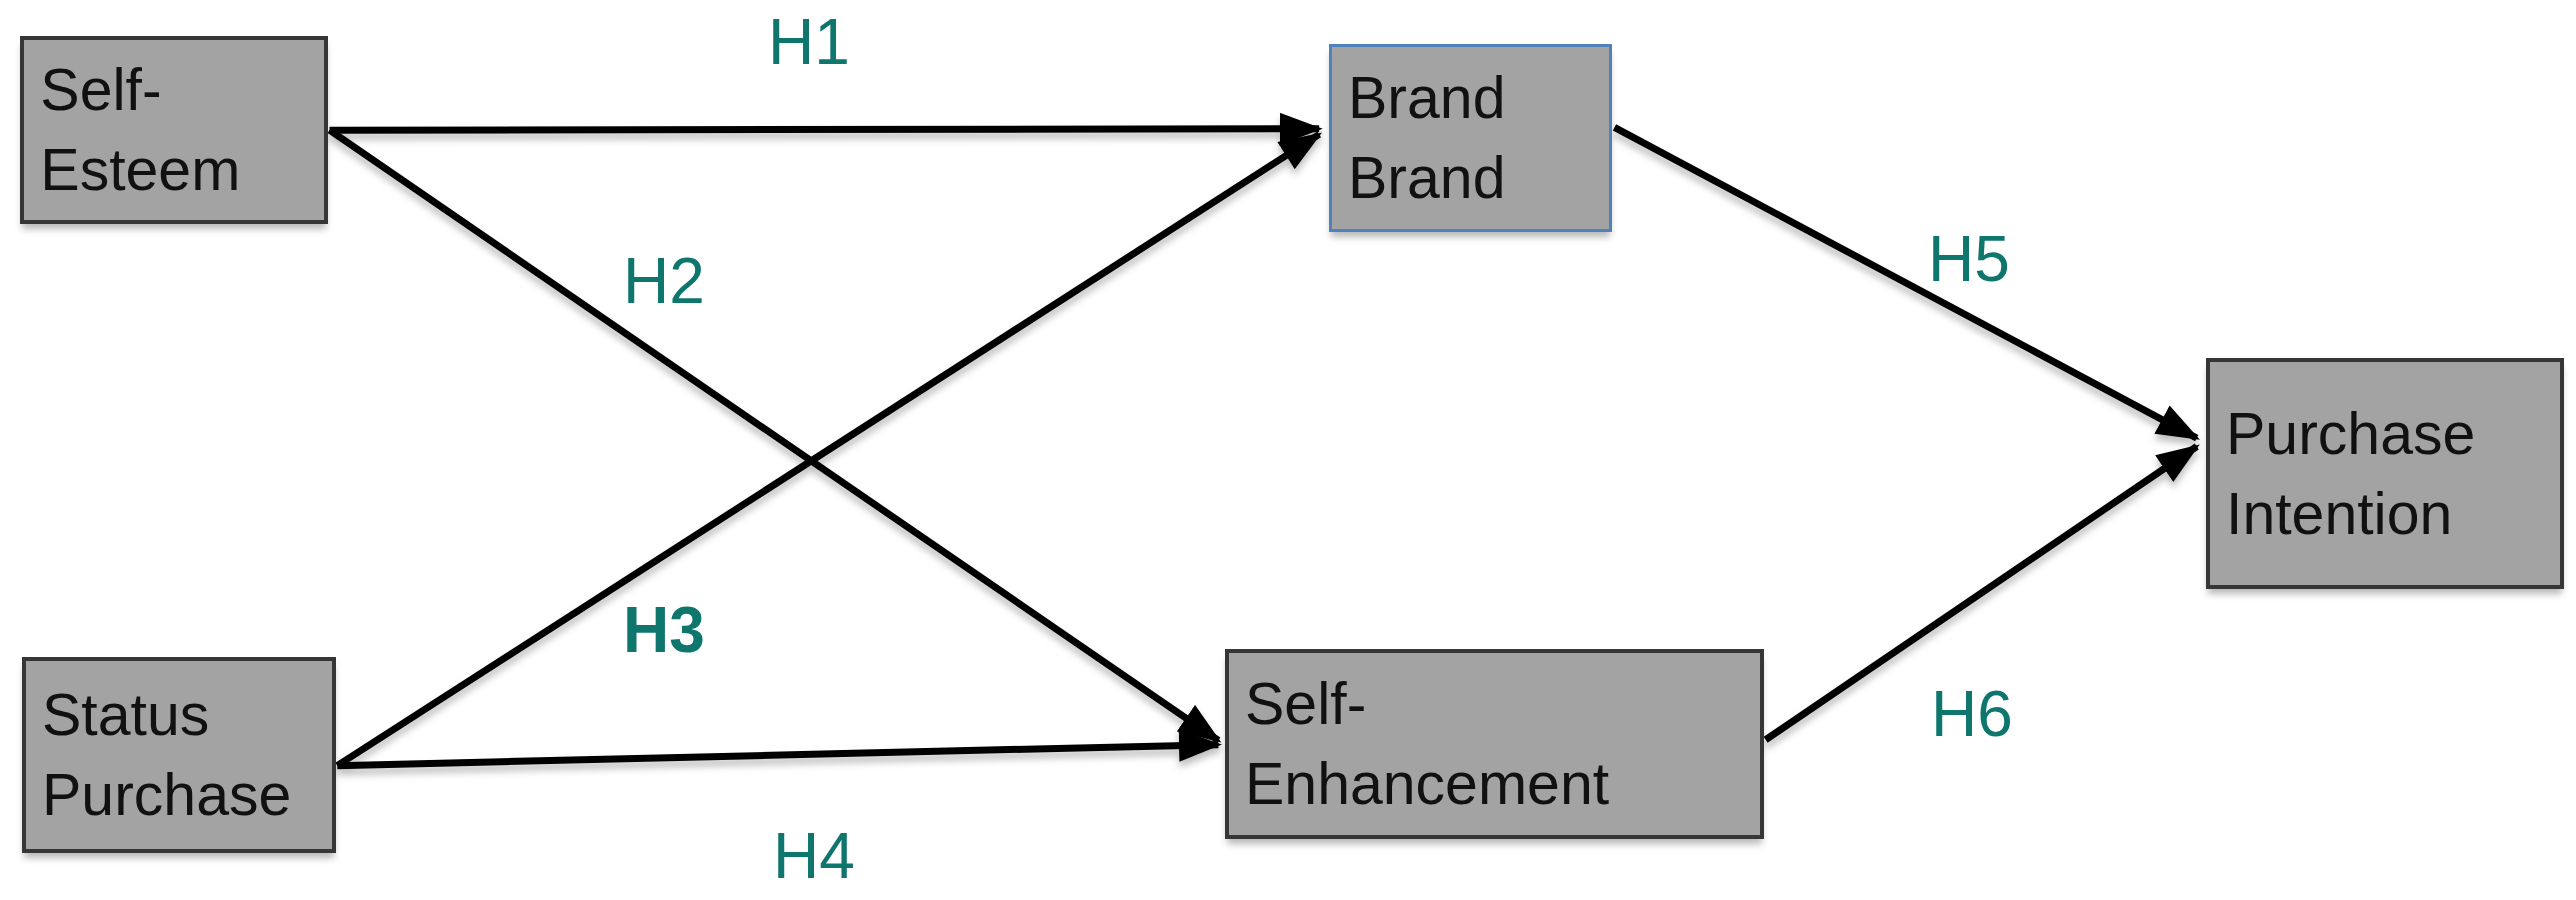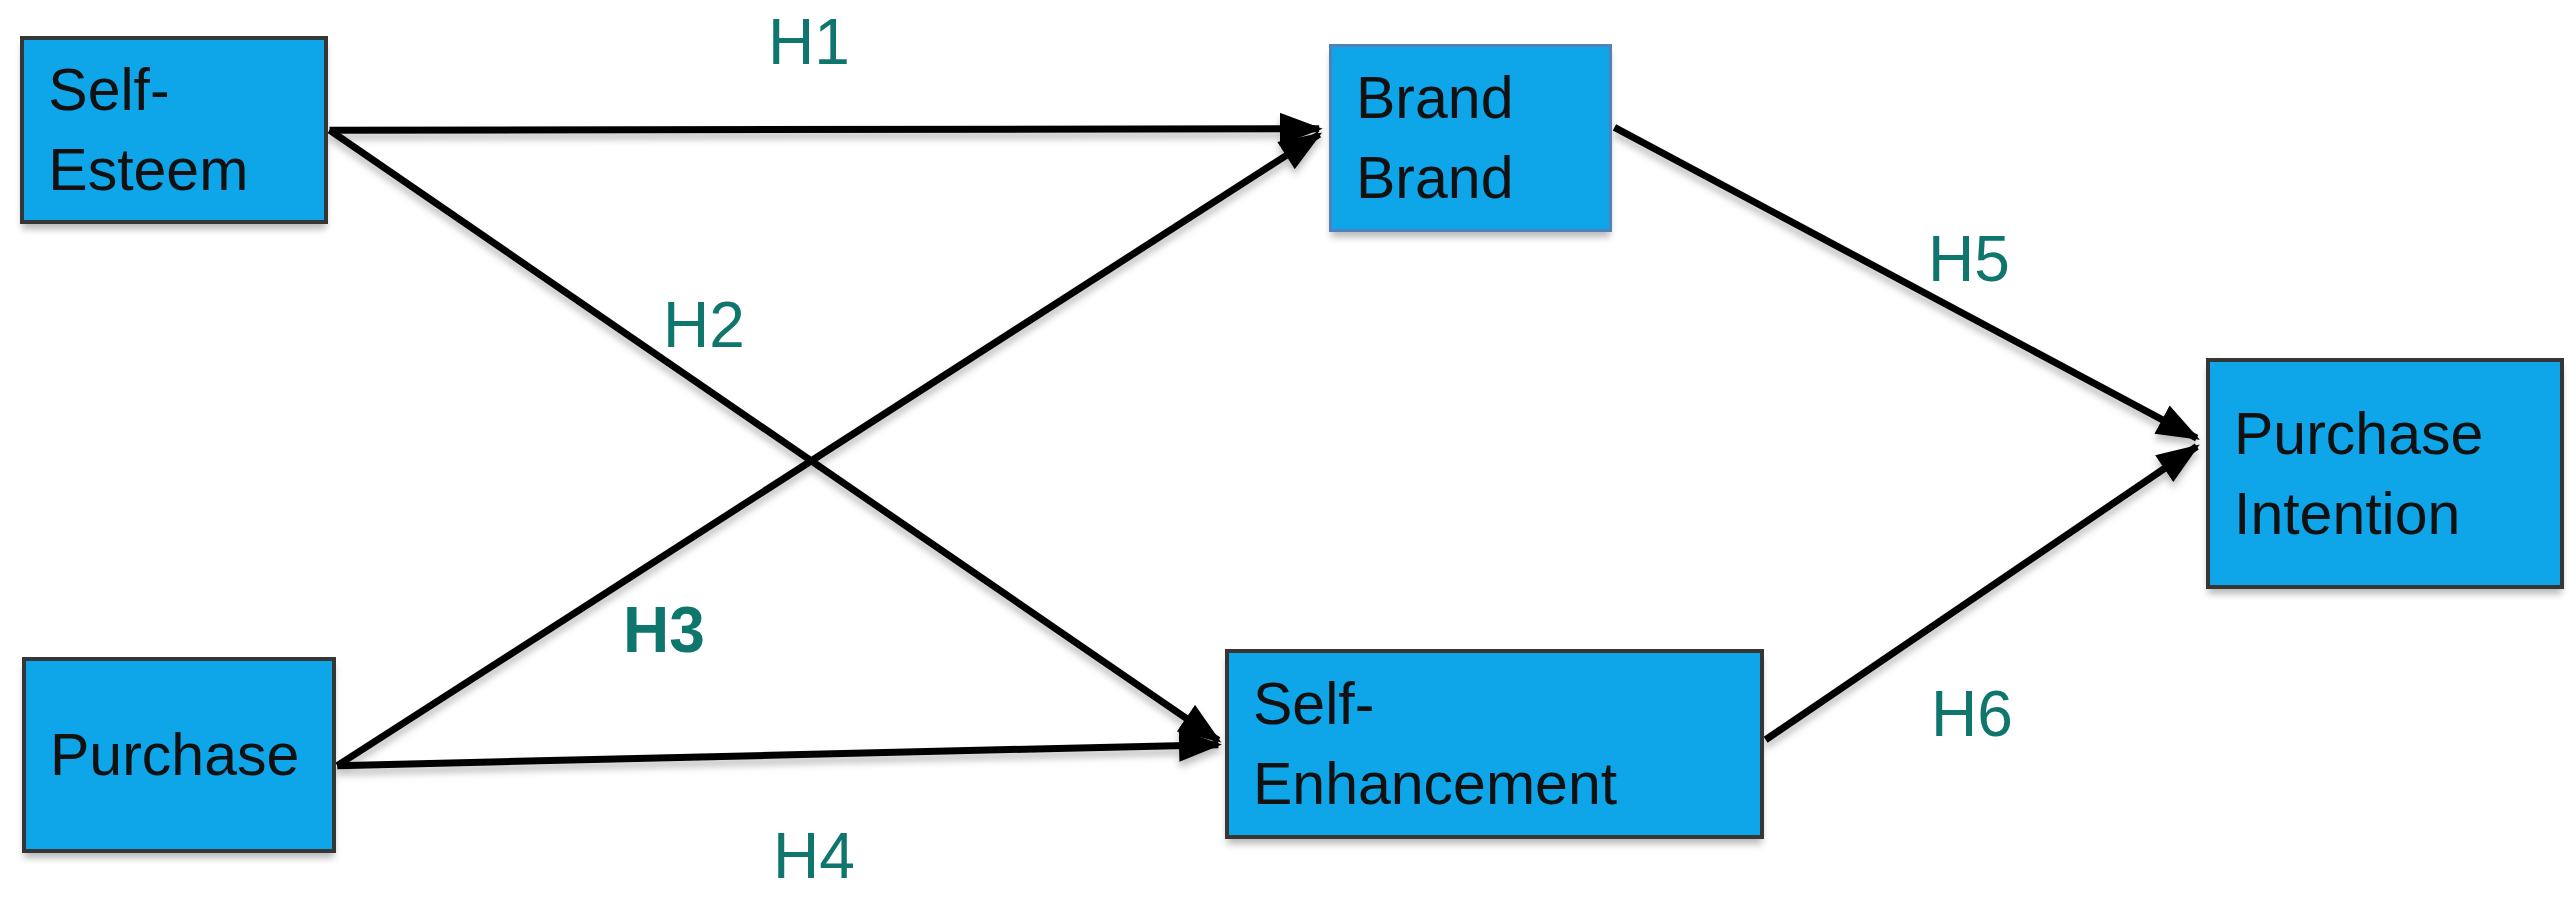--- a/index.html
+++ b/index.html
@@ -11,26 +11,26 @@
     position: relative;
     width: 2576px;
     height: 900px;
     background: #ffffff;
     font-family: "Liberation Sans", sans-serif;
     overflow: hidden;
   }
   .node {
     position: absolute;
     box-sizing: border-box;
-    background: #0ea5e9;
+    background: #a3a3a3;
     border: 4.2px solid #363636;
     display: flex;
     flex-direction: column;
     justify-content: center;
-    padding-left: 24px;
+    padding-left: 16px;
     font-size: 59px;
     line-height: 80px;
     color: #111111;
     letter-spacing: 0px;
     box-shadow: 0 7px 7px -2.1px rgba(0,0,0,0.28);
   }
   .node .txtline { white-space: nowrap; }
 
   .node-self-esteem       { left: 20.3px;   top: 36px;  width: 308px; height: 188px; }
   .node-status-seeking    { left: 22px;   top: 657px; width: 314px; height: 196px; }
@@ -46,21 +46,21 @@
     filter: drop-shadow(0px 6.3px 3.5px rgba(0,0,0,0.25));
   }
   .hlabel {
     position: absolute;
     transform: translate(-50%, -50%);
     font-size: 64px;
     color: #0f766e;
     white-space: nowrap;
   }
   .hlabel-h1 { left: 809px; top: 42px;   }
-  .hlabel-h2 { left: 704px;  top: 281px; margin-top: 44px;  }
+  .hlabel-h2 { left: 664px;  top: 281px;  }
   .hlabel-h3 { left: 664px;  top: 630px; font-weight: bold;  }
   .hlabel-h4 { left: 814px; top: 856px; }
   .hlabel-h5 { left: 1969px; top: 259px;  }
   .hlabel-h6 { left: 1972px; top: 714px; }
 </style>
 </head>
 <body>
 
 <div class="canvas">
 
@@ -77,20 +77,21 @@
     <line x1="2306" y1="182" x2="3138" y2="626" stroke="#000000" stroke-width="10" marker-end="url(#arrowhead)"></line>
     <line x1="2522" y1="1057" x2="3138" y2="638" stroke="#000000" stroke-width="10" marker-end="url(#arrowhead)"></line>
   </svg>
 
   <div class="node node-self-esteem">
     <div class="txtline">Self-</div>
     <div class="txtline">Esteem</div>
   </div>
 
   <div class="node node-status-seeking">
+    <div class="txtline">Status</div>
     <div class="txtline">Purchase</div>
   </div>
 
   <div class="node node-brand-image">
     <div class="txtline">Brand</div>
     <div class="txtline">Brand</div>
   </div>
 
   <div class="node node-self-enhancement">
     <div class="txtline">Self-</div>

